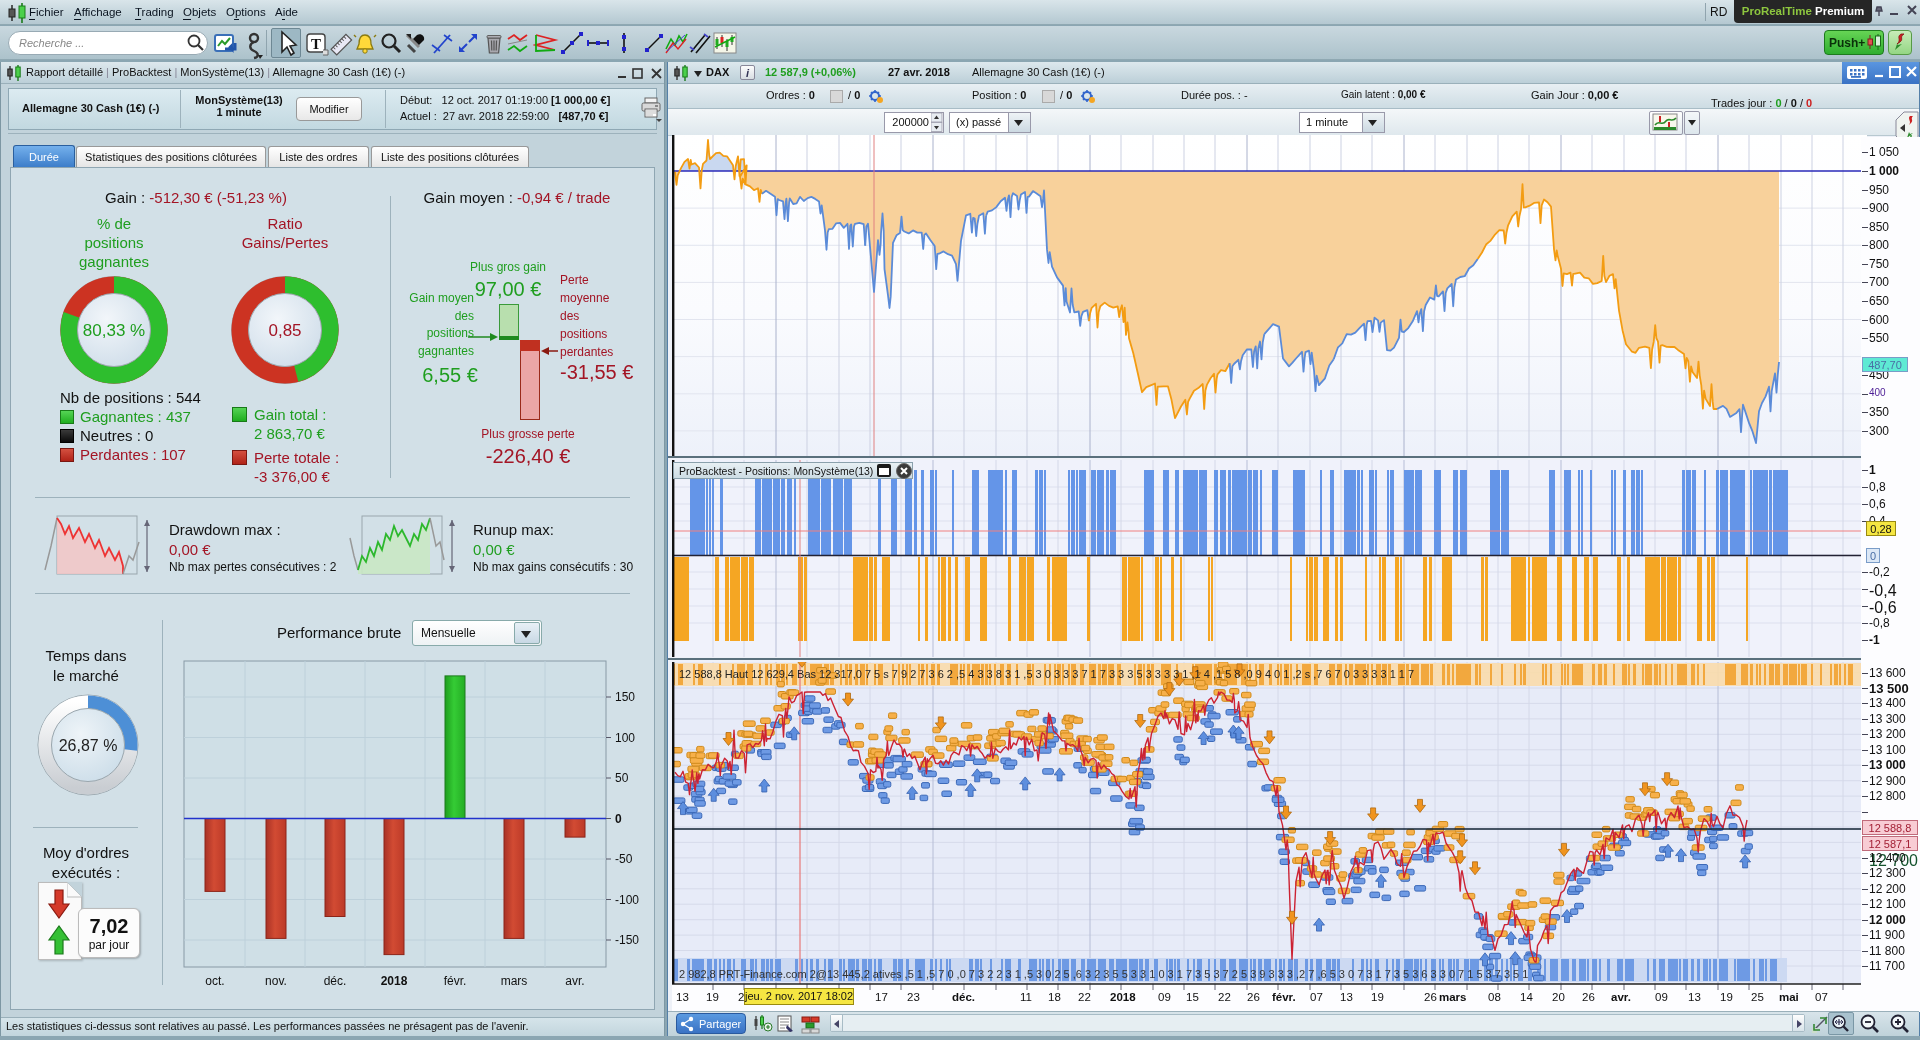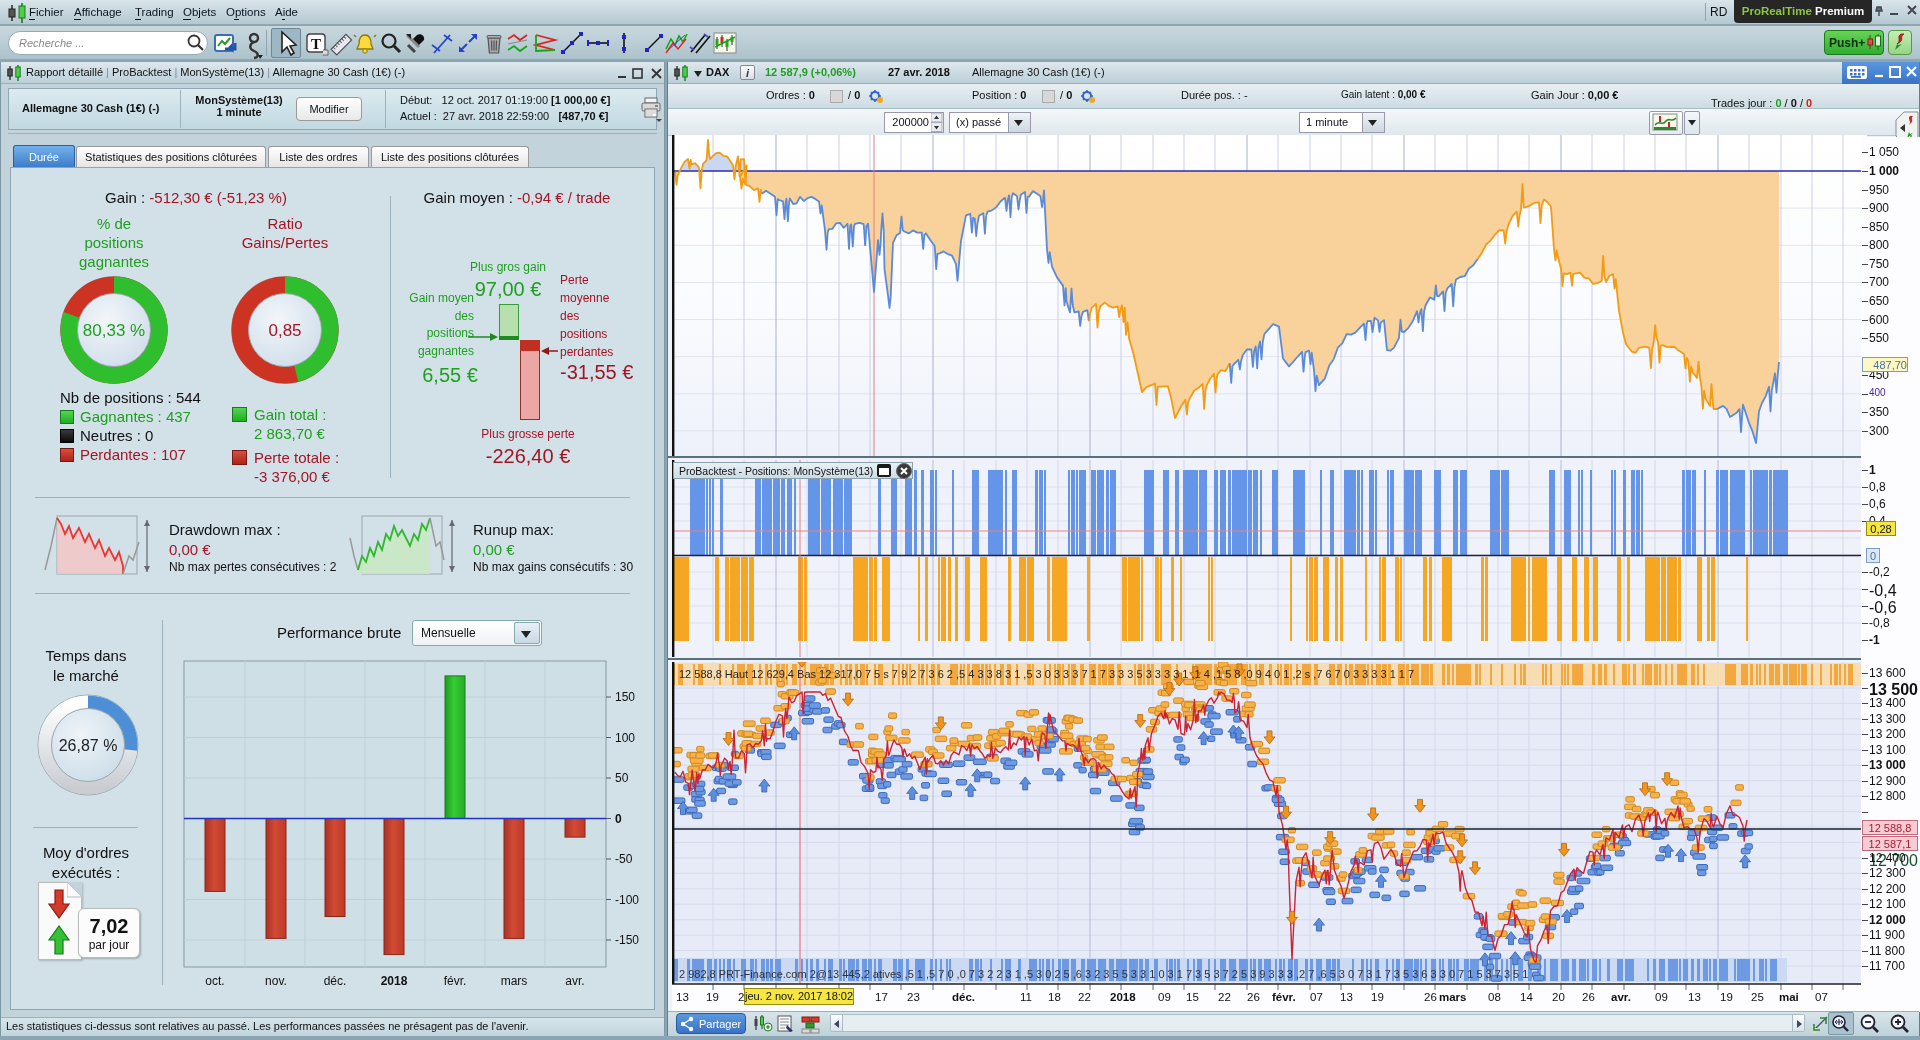--- a/index.html
+++ b/index.html
@@ -1905,21 +1905,21 @@
 <div class="t" style="left:1869px;top:331px;font-size:12px;color:#111">550</div>
 <div class="abs" style="left:1862px;top:357px;width:6px;height:1px;background:#445"></div>
 <div class="abs" style="left:1862px;top:375px;width:6px;height:1px;background:#445"></div>
 <div class="t" style="left:1869px;top:368px;font-size:12px;color:#111">450</div>
 <div class="abs" style="left:1862px;top:394px;width:6px;height:1px;background:#445"></div>
 <div class="t" style="left:1869px;top:387px;font-size:10px;color:#4c1d95">400</div>
 <div class="abs" style="left:1862px;top:412px;width:6px;height:1px;background:#445"></div>
 <div class="t" style="left:1869px;top:405px;font-size:12px;color:#111">350</div>
 <div class="abs" style="left:1862px;top:431px;width:6px;height:1px;background:#445"></div>
 <div class="t" style="left:1869px;top:424px;font-size:12px;color:#111">300</div>
-<div class="abs" style="left:1862px;top:357px;width:46px;height:15px;background:#fef9c3;border:1px solid #7a9cc8;font-size:11px;color:#4a6fa5;text-align:right;line-height:14px">487,70</div>
+<div class="abs" style="left:1862px;top:357px;width:46px;height:15px;background:#5eead4;border:1px solid #7a9cc8;font-size:11px;color:#4a6fa5;text-align:center;line-height:14px">487,70</div>
 <div class="abs" style="left:1862px;top:470px;width:6px;height:1px;background:#445"></div>
 <div class="t" style="left:1869px;top:463px;font-size:12px;font-weight:bold;color:#111">1</div>
 <div class="abs" style="left:1862px;top:487px;width:6px;height:1px;background:#445"></div>
 <div class="t" style="left:1869px;top:480px;font-size:12px;color:#111">0,8</div>
 <div class="abs" style="left:1862px;top:504px;width:6px;height:1px;background:#445"></div>
 <div class="t" style="left:1869px;top:497px;font-size:12px;color:#111">0,6</div>
 <div class="abs" style="left:1862px;top:521px;width:6px;height:1px;background:#445"></div>
 <div class="t" style="left:1869px;top:514px;font-size:12px;color:#111">0,4</div>
 <div class="abs" style="left:1862px;top:572px;width:6px;height:1px;background:#445"></div>
 <div class="t" style="left:1869px;top:565px;font-size:12px;color:#111">-0,2</div>
@@ -1929,21 +1929,21 @@
 <div class="t" style="left:1869px;top:599px;font-size:16px;color:#111">-0,6</div>
 <div class="abs" style="left:1862px;top:623px;width:6px;height:1px;background:#445"></div>
 <div class="t" style="left:1869px;top:616px;font-size:12px;color:#111">-0,8</div>
 <div class="abs" style="left:1862px;top:640px;width:6px;height:1px;background:#445"></div>
 <div class="t" style="left:1869px;top:633px;font-size:12px;font-weight:bold;color:#111">-1</div>
 <div class="abs" style="left:1866px;top:521px;width:30px;height:15px;background:#f5e642;border:1px solid #998a10;font-size:11px;color:#111;text-align:center;line-height:14px">0,28</div>
 <div class="abs" style="left:1866px;top:548px;width:14px;height:15px;background:#dce8f6;border:1px solid #7a9cc8;font-size:11px;color:#4a6fa5;text-align:center;line-height:14px">0</div>
 <div class="abs" style="left:1862px;top:673px;width:6px;height:1px;background:#445"></div>
 <div class="t" style="left:1869px;top:666px;font-size:12px;color:#111">13 600</div>
 <div class="abs" style="left:1862px;top:688px;width:6px;height:1px;background:#445"></div>
-<div class="t" style="left:1869px;top:681px;font-size:16px;font-weight:bold;color:#111">13 500</div>
+<div class="t" style="left:1869px;top:681px;font-size:13px;font-weight:bold;color:#111">13 500</div>
 <div class="abs" style="left:1862px;top:703px;width:6px;height:1px;background:#445"></div>
 <div class="t" style="left:1869px;top:696px;font-size:12px;color:#111">13 400</div>
 <div class="abs" style="left:1862px;top:719px;width:6px;height:1px;background:#445"></div>
 <div class="t" style="left:1869px;top:712px;font-size:12px;color:#111">13 300</div>
 <div class="abs" style="left:1862px;top:734px;width:6px;height:1px;background:#445"></div>
 <div class="t" style="left:1869px;top:727px;font-size:12px;color:#111">13 200</div>
 <div class="abs" style="left:1862px;top:750px;width:6px;height:1px;background:#445"></div>
 <div class="t" style="left:1869px;top:743px;font-size:12px;color:#111">13 100</div>
 <div class="abs" style="left:1862px;top:765px;width:6px;height:1px;background:#445"></div>
 <div class="t" style="left:1869px;top:758px;font-size:12px;font-weight:bold;color:#111">13 000</div>

